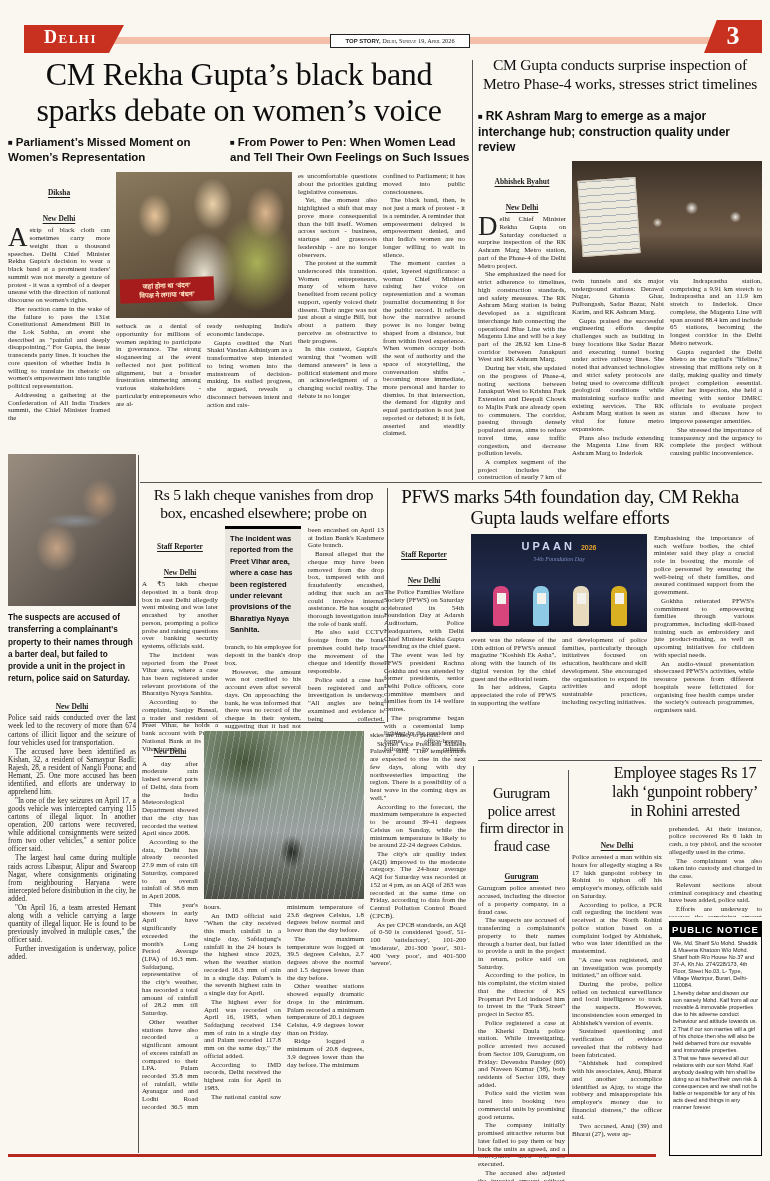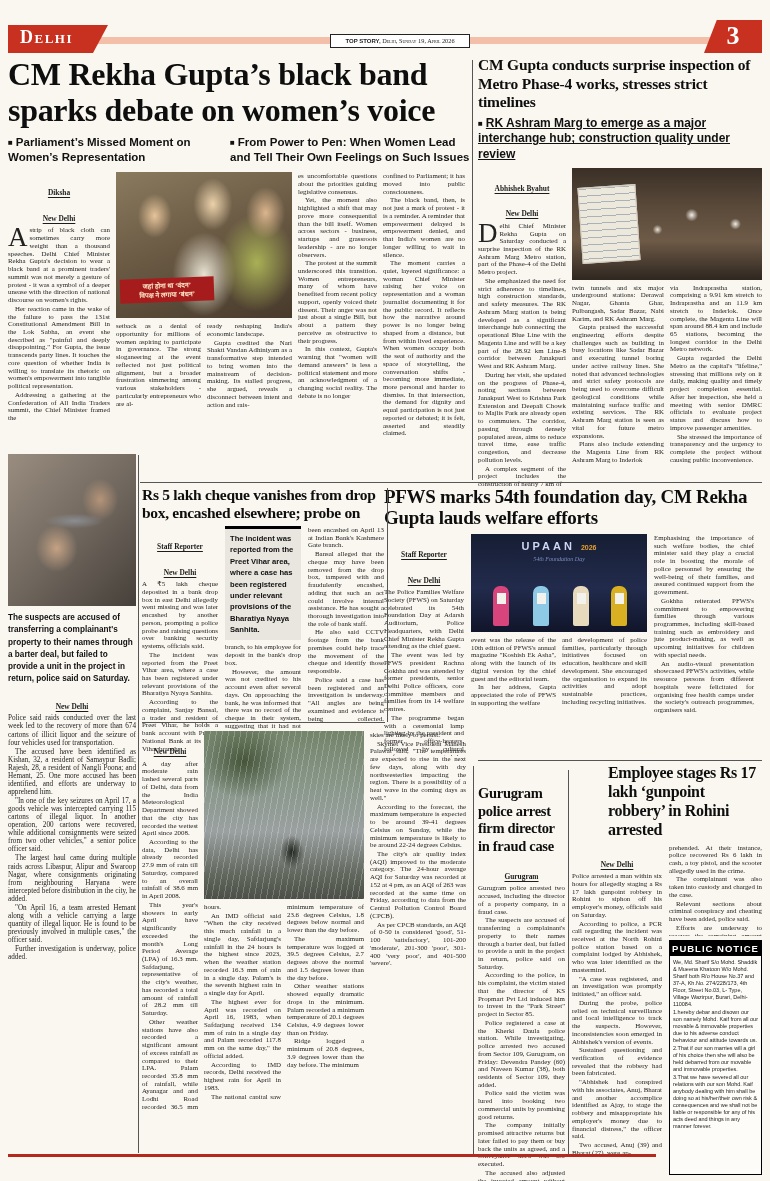--- a/index.html
+++ b/index.html
@@ -5,38 +5,38 @@
   * { margin:0; padding:0; box-sizing:border-box; }
   html,body { background:#9a9a9a; }
   .page {
     position:relative; width:770px; height:1181px; margin:0 auto;
     background:#faf7f0; color:#1c1c1c; overflow:hidden;
     font-family:"Liberation Serif","DejaVu Serif",serif;
   }
   
   .hdr-strip { position:absolute; left:24px; top:37px; width:722px; height:7px; background:#f3bfa9; }
   .delhi-badge {
-    position:absolute; left:8px; top:25px; width:100px; height:28px;
+    position:absolute; left:24px; top:25px; width:100px; height:28px;
     background:#c8311f; clip-path:polygon(0 0,100% 0,85% 100%,0 100%);
     color:#fff; font-variant:small-caps; font-weight:bold; font-size:18px;
-    letter-spacing:1.5px; padding:2px 0 0 12px;
+    letter-spacing:1.5px; padding:2px 0 0 20px;
   }
   .date-box {
     position:absolute; left:330px; top:34px; width:140px; height:14px;
     background:#fff; border:1px solid #222; text-align:center;
     font-size:6.3px; line-height:12px; font-variant:small-caps; white-space:nowrap; overflow:hidden;
   }
   .date-box b { font-family:"Liberation Sans","DejaVu Sans",sans-serif; font-size:6px; }
   .page-badge {
     position:absolute; left:704px; top:20px; width:58px; height:33px;
     background:#c8311f; clip-path:polygon(22% 0,100% 0,100% 100%,0 100%);
     color:#fff; font-size:26px; text-align:center; line-height:32px; font-weight:bold;
   }
   
-  .headline { font-weight:700; color:#0e0e0e; letter-spacing:-0.3px; }
+  .headline { font-weight:400; color:#0e0e0e; letter-spacing:-0.3px;text-align:center; }
   .subhead  { font-family:"Liberation Sans","DejaVu Sans",sans-serif; font-weight:bold; color:#111; }
   .sq { display:inline-block; font-size:8px; margin-right:3px; vertical-align:1px; }
   .body-text { font-size:6.9px; line-height:1.12; text-align:justify; overflow:hidden; hyphens:auto; color:#222; }
   .body-text p { margin:0 0 1px 0; text-indent:7px; }
   .body-text p:first-child { text-indent:0; }
   .dropcap > p:first-child::first-letter { float:left; font-size:27px; line-height:0.8; padding:1px 2px 0 0; }
   .byline { text-align:center; font-weight:bold; font-size:7.4px; line-height:1.3; margin:1px 0 3px 0; }
   .byline span { display:block; text-decoration:underline; text-underline-offset:1.5px;margin-top:16px; }
   .cols { display:flex; gap:6px; align-items:flex-start; }
   .minicols { display:flex; gap:6px; margin-top:4px; }
@@ -60,21 +60,21 @@
       linear-gradient(160deg, #8a7a5e 0%, #6b5b45 45%, #473a2b 100%);
   }
   .hindi-banner {
     position:absolute; left:4px; bottom:16px; width:94px; background:#a61c1c;
     color:#ffe9c8; font-size:6.8px; line-height:1.35; padding:3px 4px;
     transform:rotate(-2deg); font-weight:bold; text-align:center;
   }
   
   .metro-art { position:absolute; left:478px; top:56px; width:284px; }
   .metro-headline { font-size:15.5px; line-height:1.2; letter-spacing:-0.2px; }
-  .metro-subhead { font-size:12px; line-height:1.3; margin-top:4px;text-decoration:underline; }
+  .metro-subhead { font-size:12px; line-height:1.3; margin-top:16px; }
   .metro-photo { width:190px; height:112px;
     background:
       radial-gradient(circle 8px at 63% 42%, #f2efe8 0%, rgba(242,239,232,0) 80%),
       radial-gradient(circle 7px at 86% 50%, #efece4 0%, rgba(239,236,228,0) 80%),
       radial-gradient(circle 6px at 45% 55%, #e8e4da 0%, rgba(232,228,218,0) 80%),
       linear-gradient(180deg, #3a2f26 0%, #5a4a3a 35%, #6e5a47 65%, #2e2620 100%);
   }
   .plan-board { position:absolute; left:8px; top:18px; width:58px; height:76px; background:#ece8dc;
     transform:rotate(-4deg);
     background-image:repeating-linear-gradient(180deg, rgba(90,110,140,0.45) 0 1px, transparent 1px 7px);

